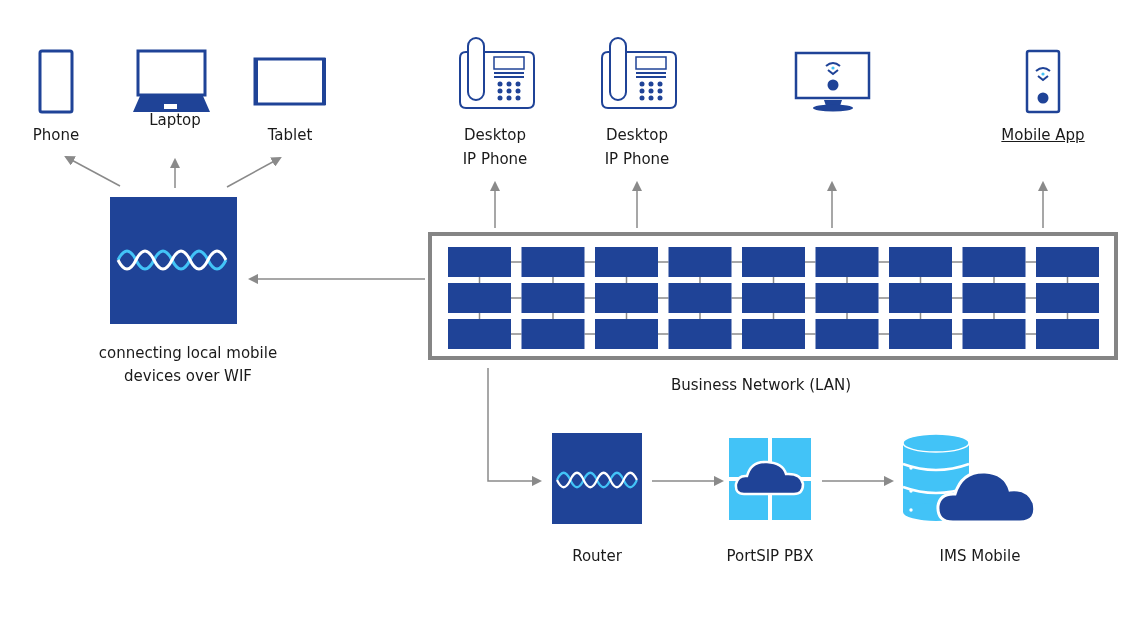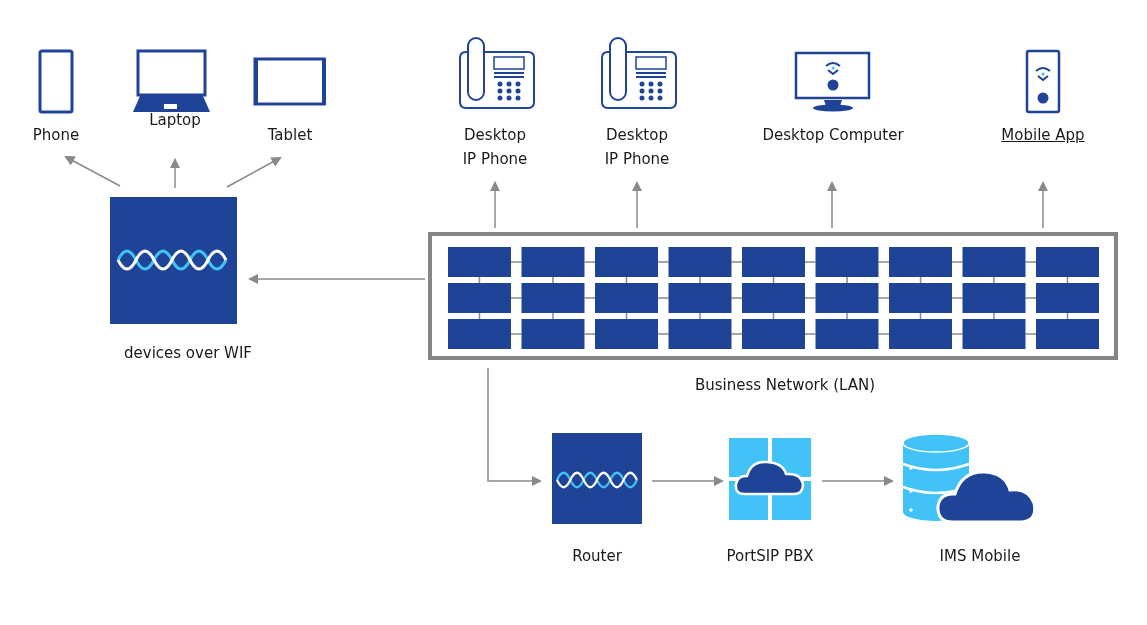--- a/index.html
+++ b/index.html
@@ -217,27 +217,27 @@
 
 <div class="lbl" style="left:440px;top:123px;width:110px;">
   <div>Desktop</div>
   <div>IP Phone</div>
 </div>
 <div class="lbl" style="left:582px;top:123px;width:110px;">
   <div>Desktop</div>
   <div>IP Phone</div>
 </div>
 <div class="lbl" style="left:740px;top:123px;width:186px;">
-  <div>Desktop Computer</div>
 </div>
 <div class="lbl" style="left:983px;top:123px;width:120px;text-decoration:underline;"><span>Mobile App</span></div>
 
 <div class="lbl" style="left:78px;top:342px;width:220px;line-height:23px;">
+  <div>connecting local mobile</div>
   <div>devices over WIF</div>
 </div>
 
-<div class="lbl" style="left:640px;top:373px;width:290px;"><span>Business Network (LAN)</span></div>
+<div class="lbl" style="left:616px;top:373px;width:290px;"><span>Business Network (LAN)</span></div>
 
 <div class="lbl" style="left:552px;top:544px;width:90px;"><span>Router</span></div>
 <div class="lbl" style="left:700px;top:544px;width:140px;"><span>PortSIP PBX</span></div>
 <div class="lbl" style="left:900px;top:544px;width:160px;">
   <div>IMS Mobile</div>
 </div>
 
 </body></html>

